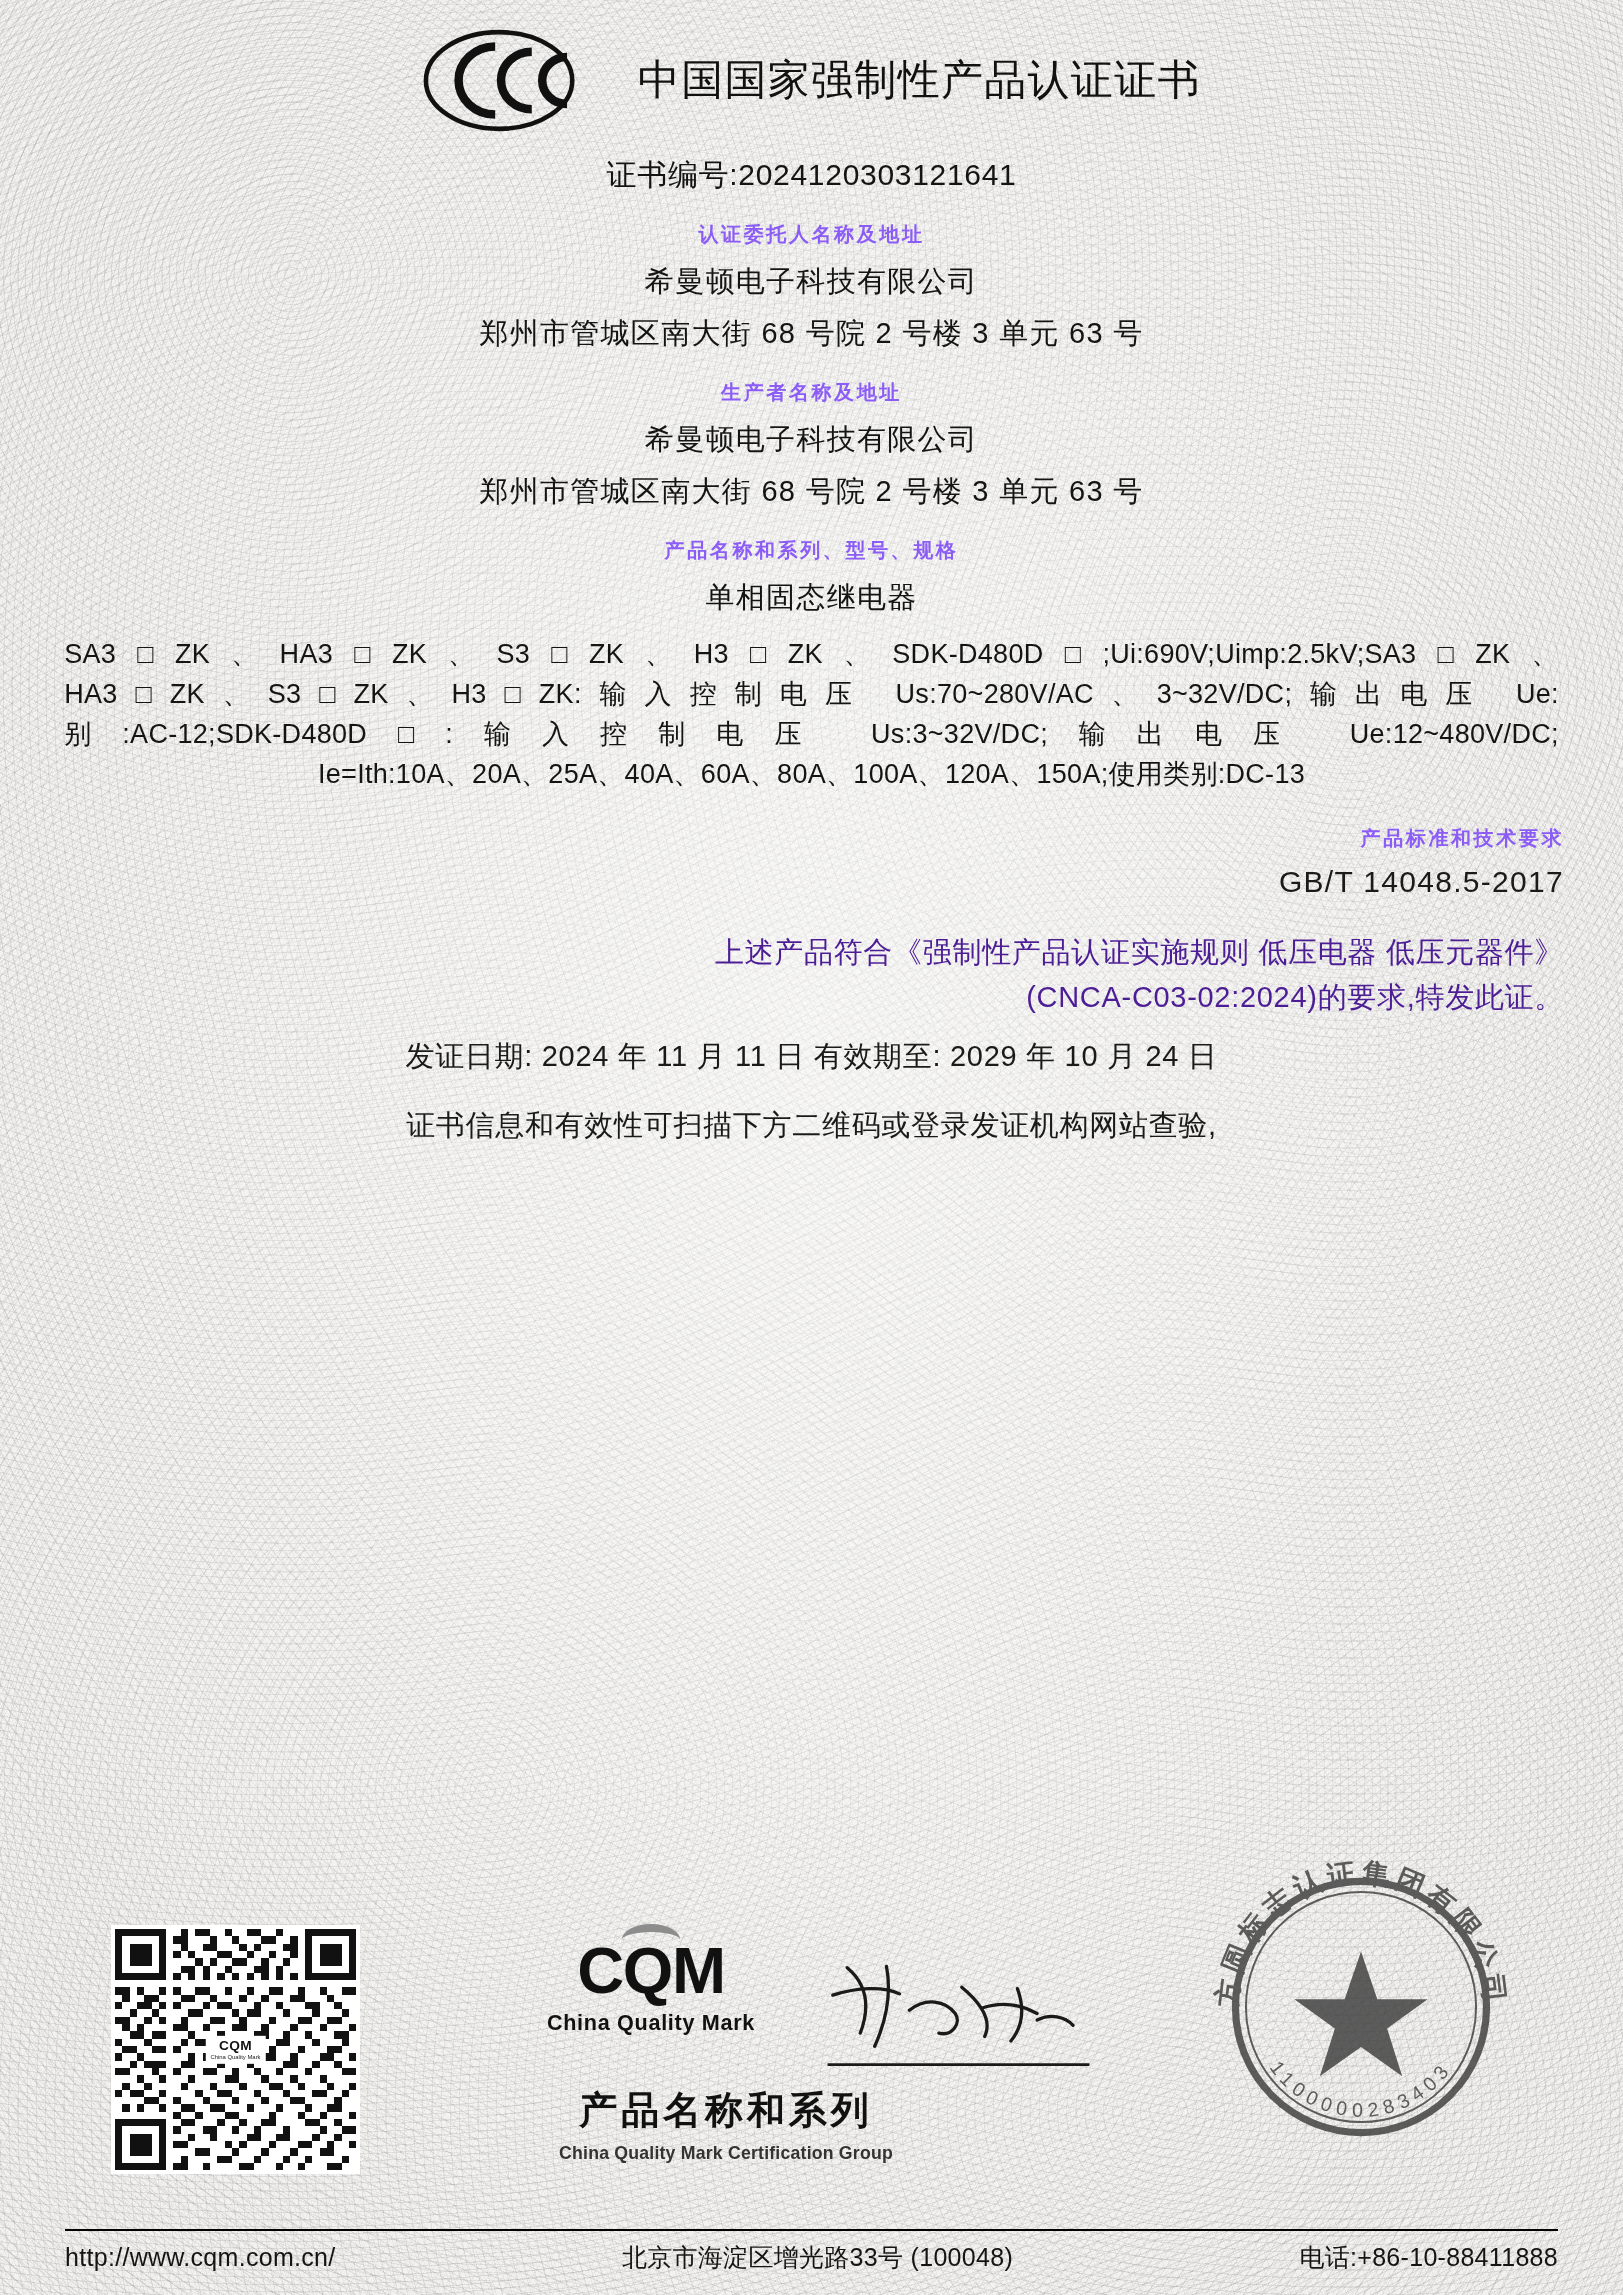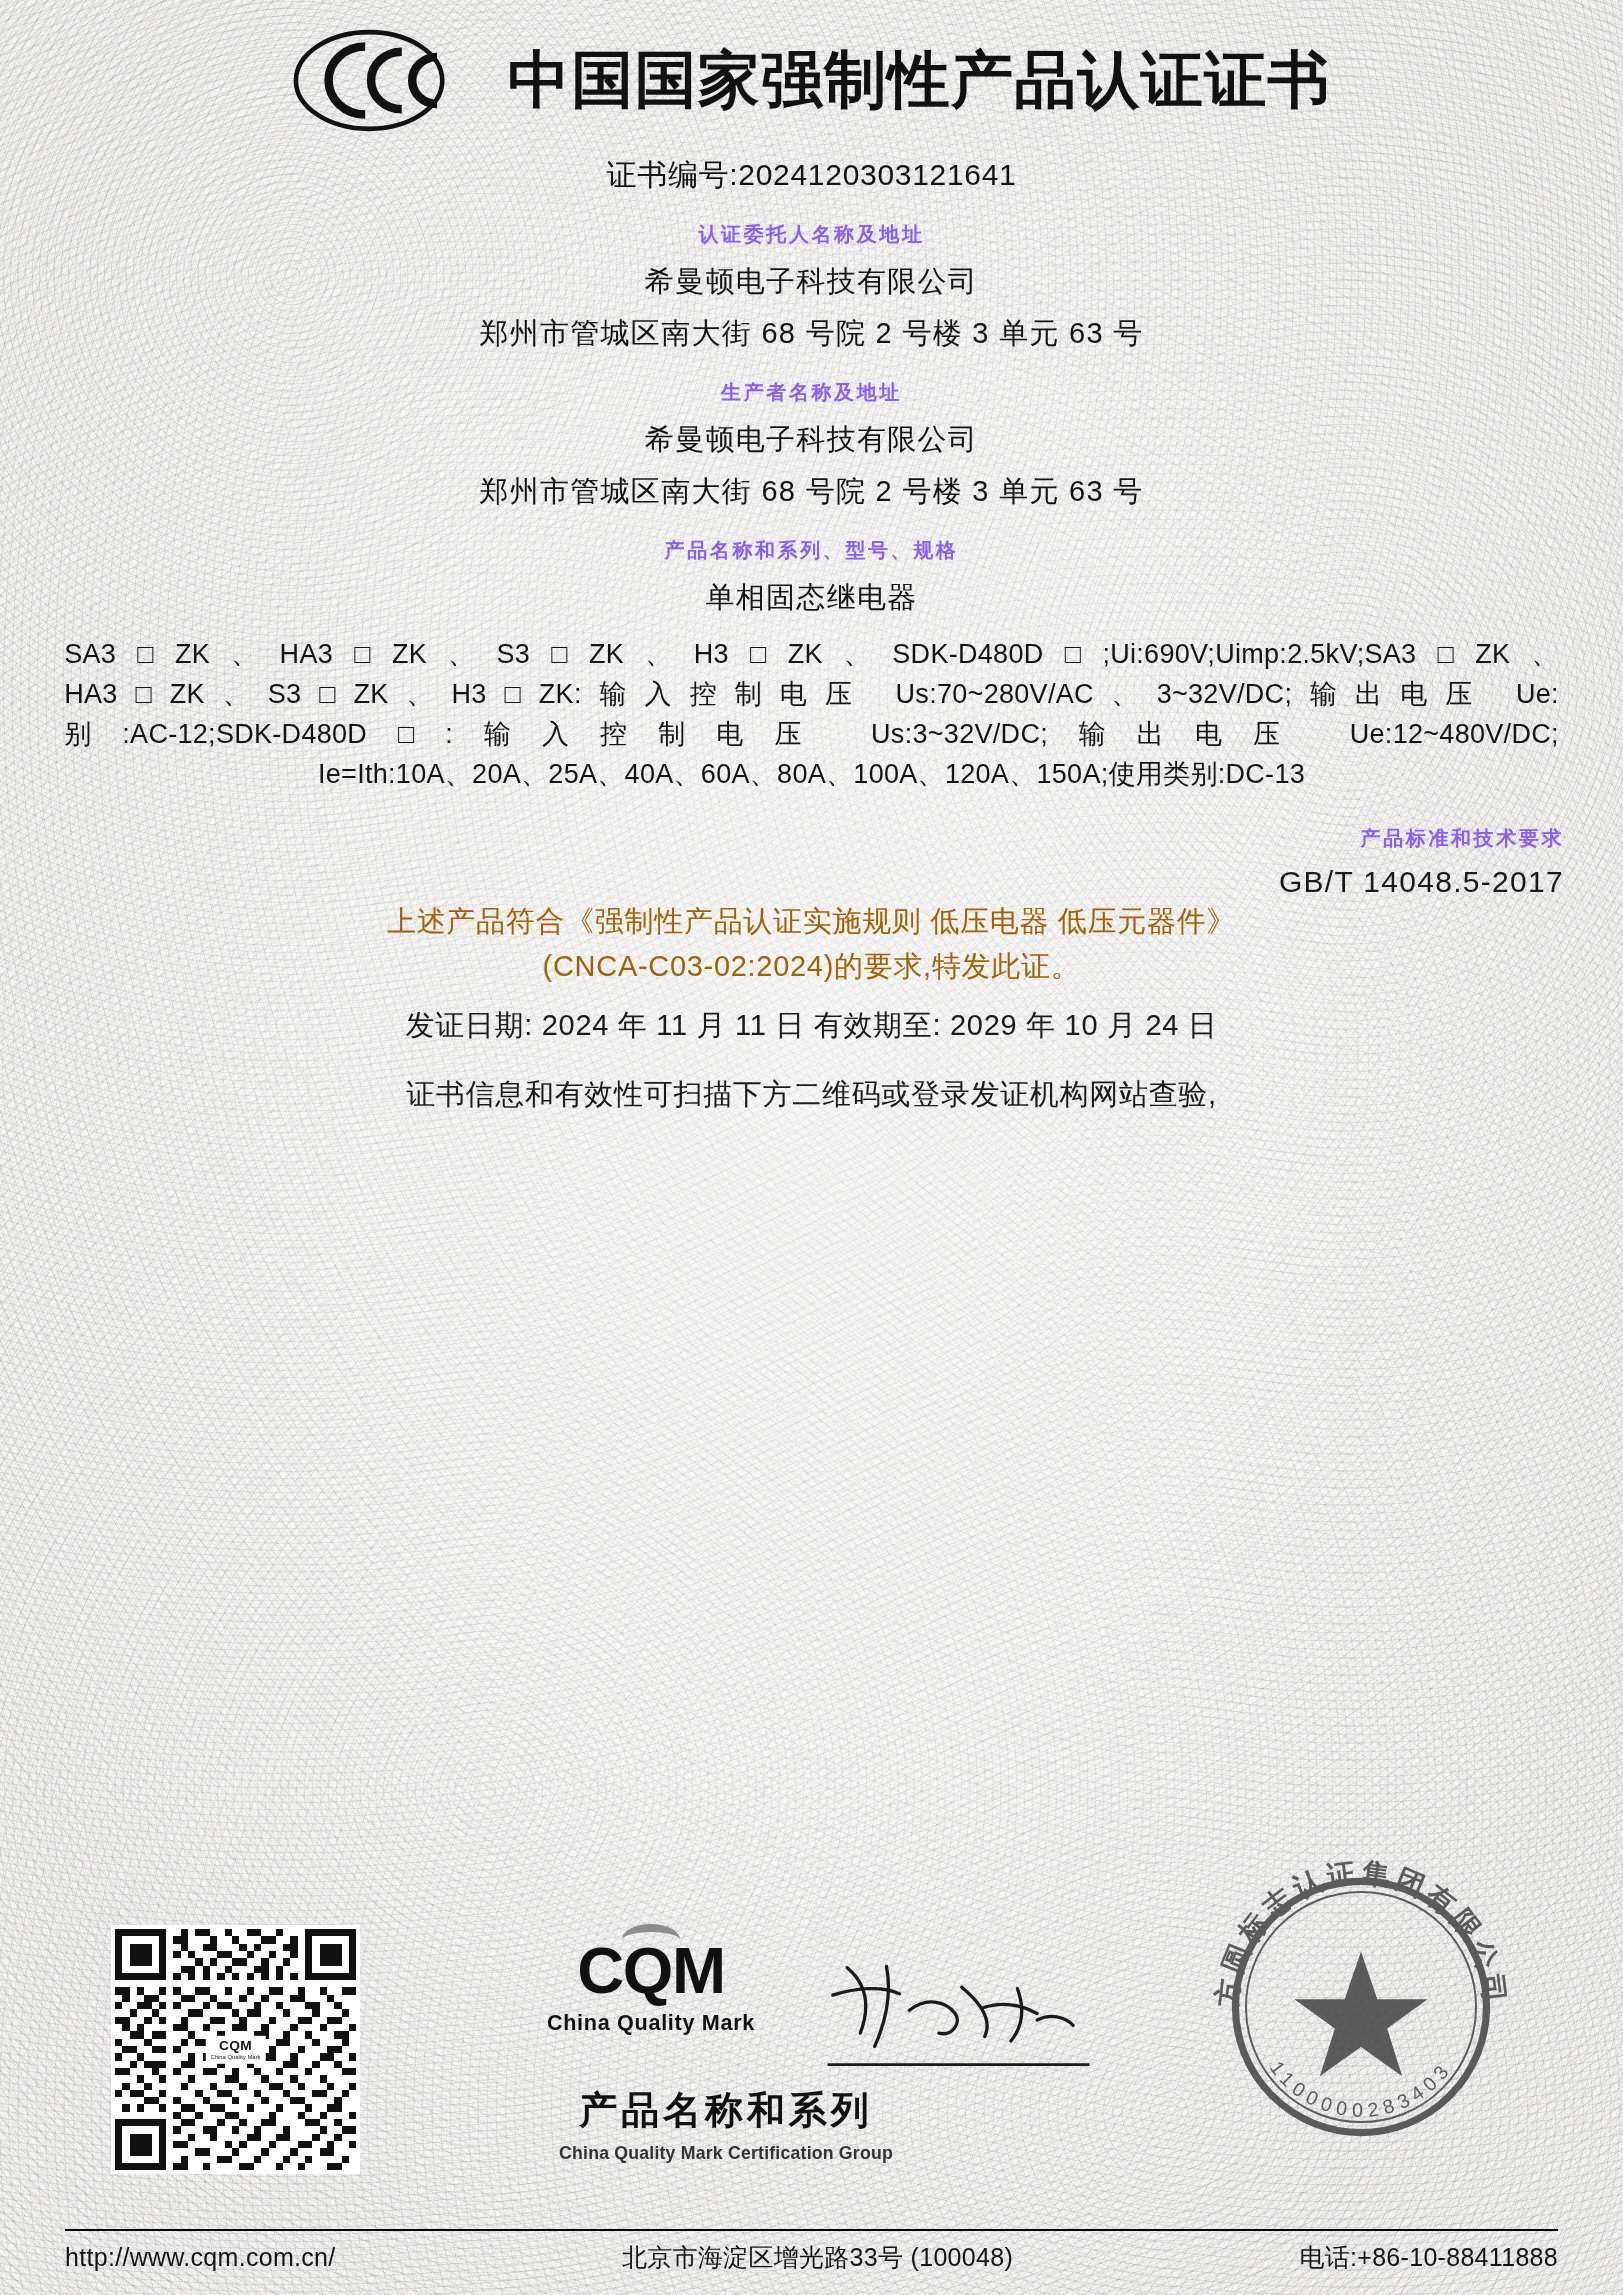--- a/index.html
+++ b/index.html
@@ -69,22 +69,22 @@
     justify-content: center;
     padding-top: 27.5px;
     gap: 19.6px;
   }
   .ccc-logo {
     width: 196px;
     height: 105px;
     flex: 0 0 auto;
   }
   .cert-title {
-    font-size: 62px;
-    font-weight: bold;
+    font-size: 42px;
+    font-weight: normal;
     letter-spacing: 1.3px;
     color: #111;
     white-space: nowrap;
   }
 
   .cert-number {
     text-align: center;
     font-size: 30px;
     margin-top: 22px;
     letter-spacing: 0.7px;
@@ -129,25 +129,26 @@
     text-align: right;
     margin-top: 30px;
   }
   .standard .value {
     font-size: 30px;
     margin-top: 13px;
     letter-spacing: 1.3px;
   }
 
   .statement {
-    text-align: center;
+    text-align: right;
+    margin-top: 31px;
     font-size: 29px;
     line-height: 1.55;
     letter-spacing: 0.7px;
-    color: #a16207;
+    color: #4c1d95;
   }
   .dates {
     text-align: center;
     font-size: 29px;
     margin-top: 17px;
     letter-spacing: 0.7px;
   }
   .verify {
     text-align: center;
     margin-top: 26px;

